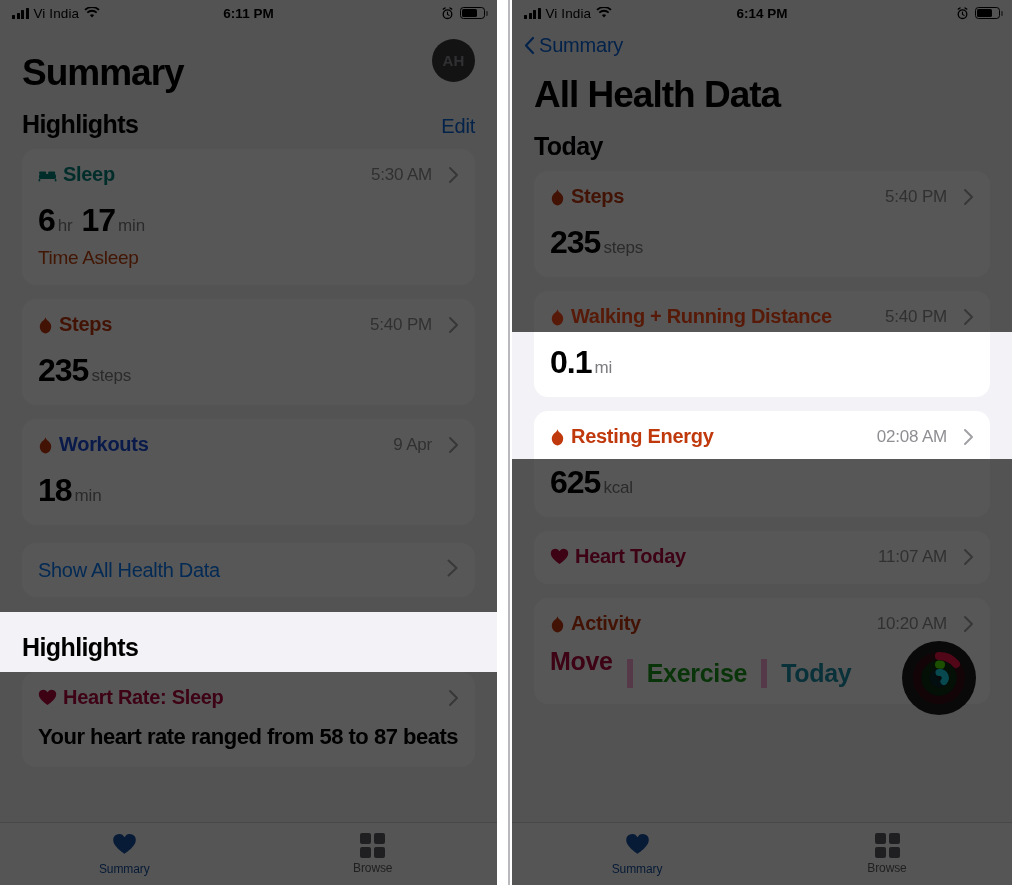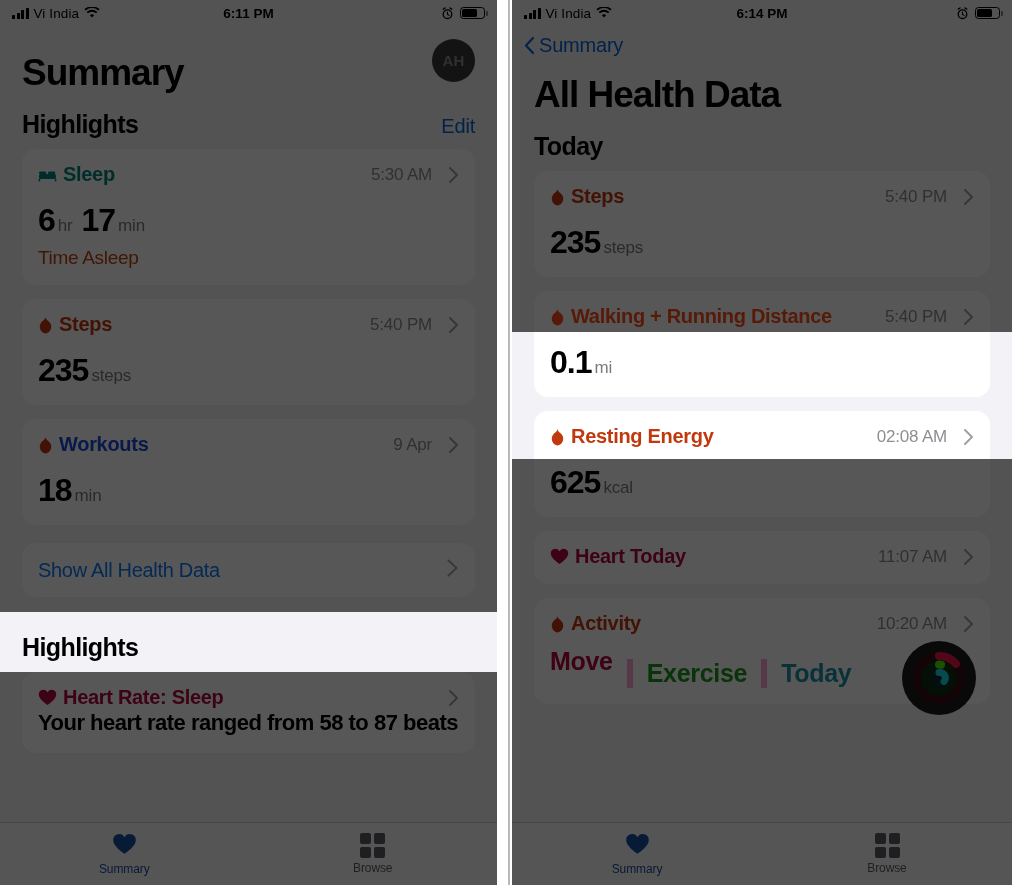--- a/index.html
+++ b/index.html
@@ -102,21 +102,21 @@
   .metric .u { font-size: 17px; color: #7c7c80; margin-left: 3px; letter-spacing: -0.2px; }
   .metric .v2 { font-size: 32px; font-weight: 700; letter-spacing: -1px; color: #000; margin-left: 9px; }
   .sub { margin-top: 8px; font-size: 19px; color: #c2410c; letter-spacing: -0.3px; }
 
   .linkcard {
     background: #fff; border-radius: 14px; margin: 0 22px;
     padding: 15px 16px; display: flex; align-items: center;
   }
   .linkcard .lbl { color: #0b7bf7; font-size: 20px; letter-spacing: -0.3px; flex: 1; }
 
-  .hl-body { font-size: 22px; font-weight: 600; letter-spacing: -0.5px; color: #000; line-height: 1.25; }
+  .hl-body { margin-top: 14px; font-size: 22px; font-weight: 600; letter-spacing: -0.5px; color: #000; line-height: 1.25; }
 
   
   .actcols { margin-top: 12px; display: flex; align-items: stretch; position: relative; }
   .actcol { padding-right: 14px; font-size: 25px; font-weight: 600; letter-spacing: -0.3px; }
   .actcol + .actcol { border-left: 6px solid #f9a8d4; padding-left: 14px; margin-top: 12px; }
   .rings {
     position: absolute; right: -2px; top: -6px;
     width: 74px; height: 74px; border-radius: 50%;
     background: #1c1c1e; display: flex; align-items: center; justify-content: center;
   }

